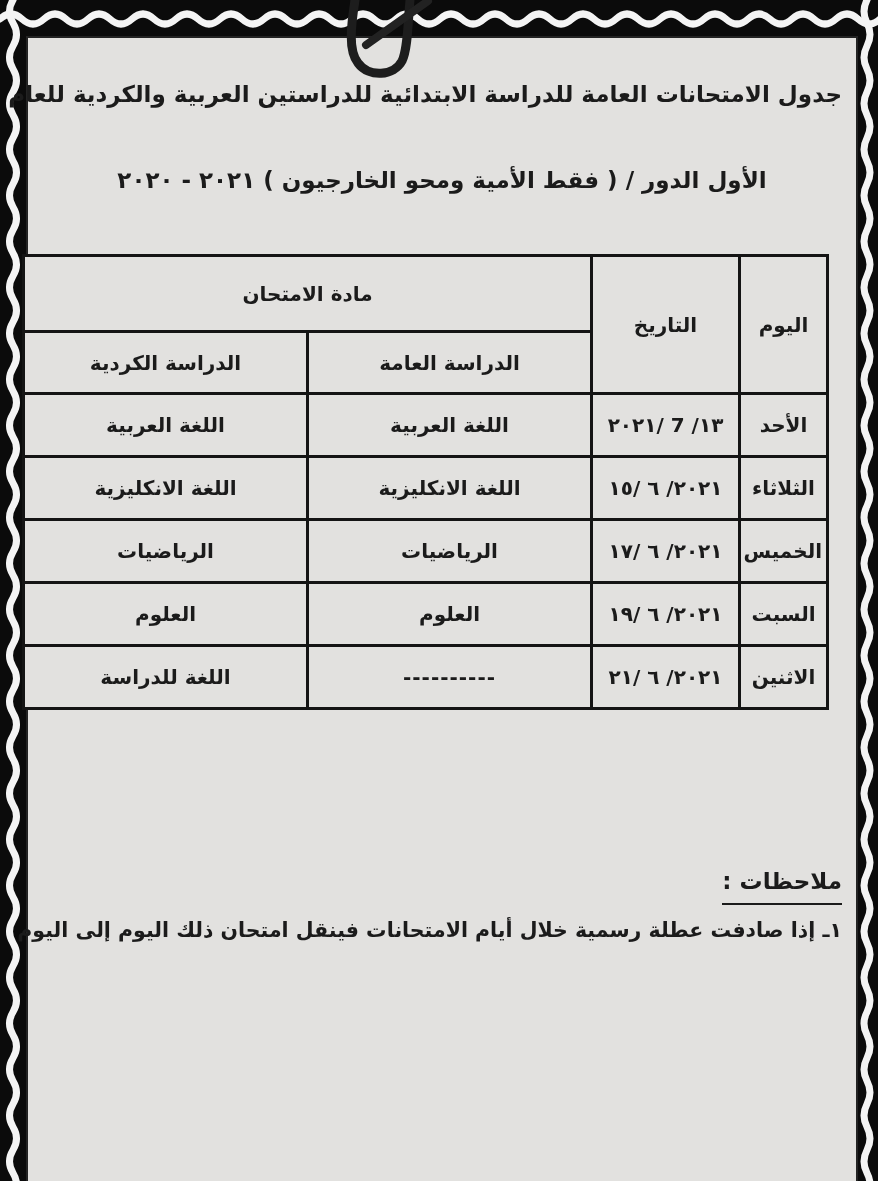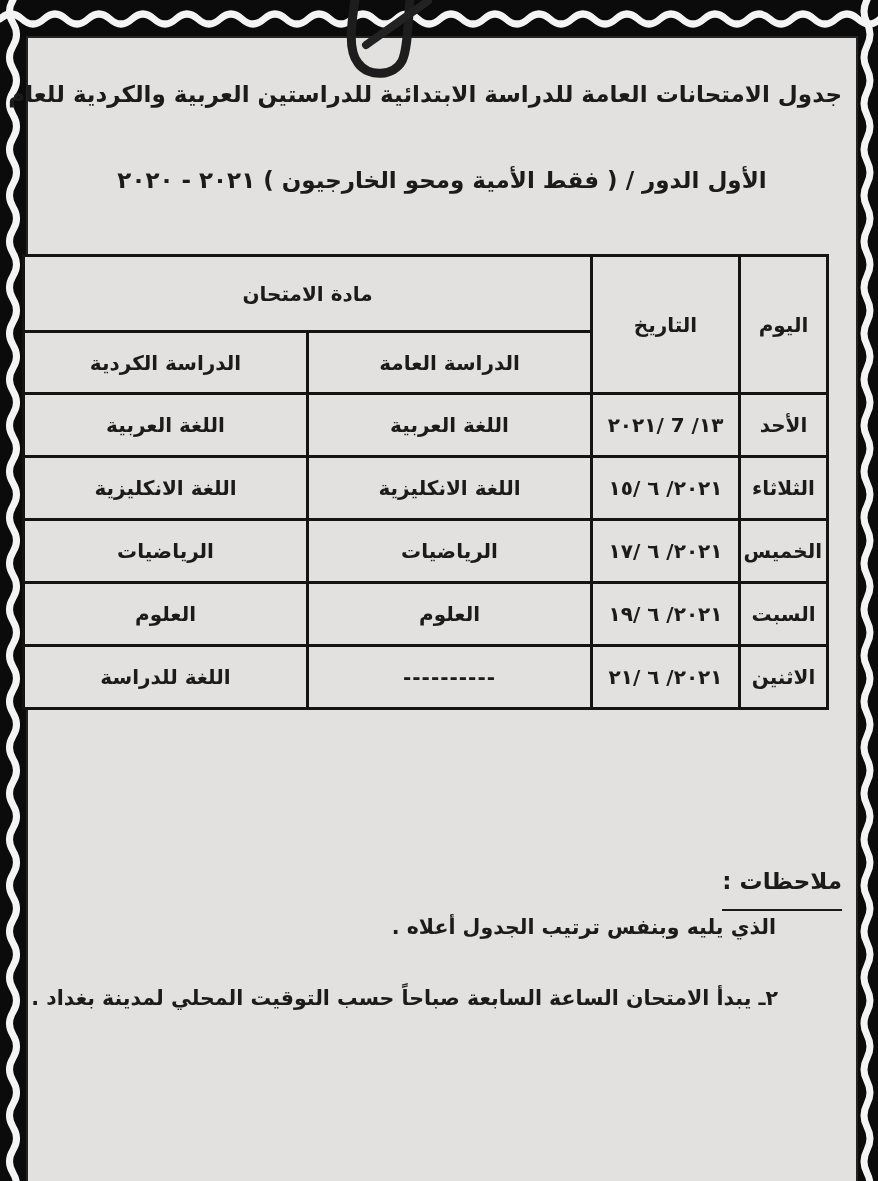--- a/index.html
+++ b/index.html
@@ -59,21 +59,21 @@
   tr.h2 td{height:62px;}
   tr.r td{height:63px;}
   td.date{direction:ltr; font-size:19px; letter-spacing:1px;}
   td.dash{direction:ltr; letter-spacing:1px;}
 
   .notes{margin-top:158px; font-weight:bold;}
   .notes-heading{
     font-size:23px; text-align:right; padding-left:0;
   }
   .notes-heading .u{
-    display:inline-block; border-bottom:2.5px solid var(--ink); padding-bottom:15px;
+    display:inline-block; border-bottom:2.5px solid var(--ink); padding-bottom:9px;
   }
   .note-line{font-size:20.5px; line-height:33px; white-space:nowrap; text-align:right;}
   .note1-l1{margin-top:9px;}
   .note1-l2{padding-right:66px;}
   .note2{margin-top:38px; padding-right:64px;}
 </style>
 </head>
 <body>
 
 <svg id="wave-top" class="border-wave" width="878" height="38" viewBox="0 0 878 38">
@@ -145,17 +145,16 @@
       <td class="dash">----------</td>
       <td>اللغة للدراسة</td>
     </tr>
   </tbody>
     </table>
 
   <div class="notes">
     <div class="notes-heading">
       <span class="u">ملاحظات :</span>
     </div>
-    <div class="note-line note1-l2">الذي يليه وبنفس ترتيب الجدول أعلاه .</div>
-    <div class="note-line note2">٢ـ يبدأ الامتحان الساعة السابعة صباحاً حسب التوقيت المحلي لمدينة بغداد .</div>
+    <div class="note-line note1-l1">١ـ إذا صادفت عطلة رسمية خلال أيام الامتحانات فينقل امتحان ذلك اليوم إلى اليوم</div>
   </div>
 
 </div>
 
 </body></html>

